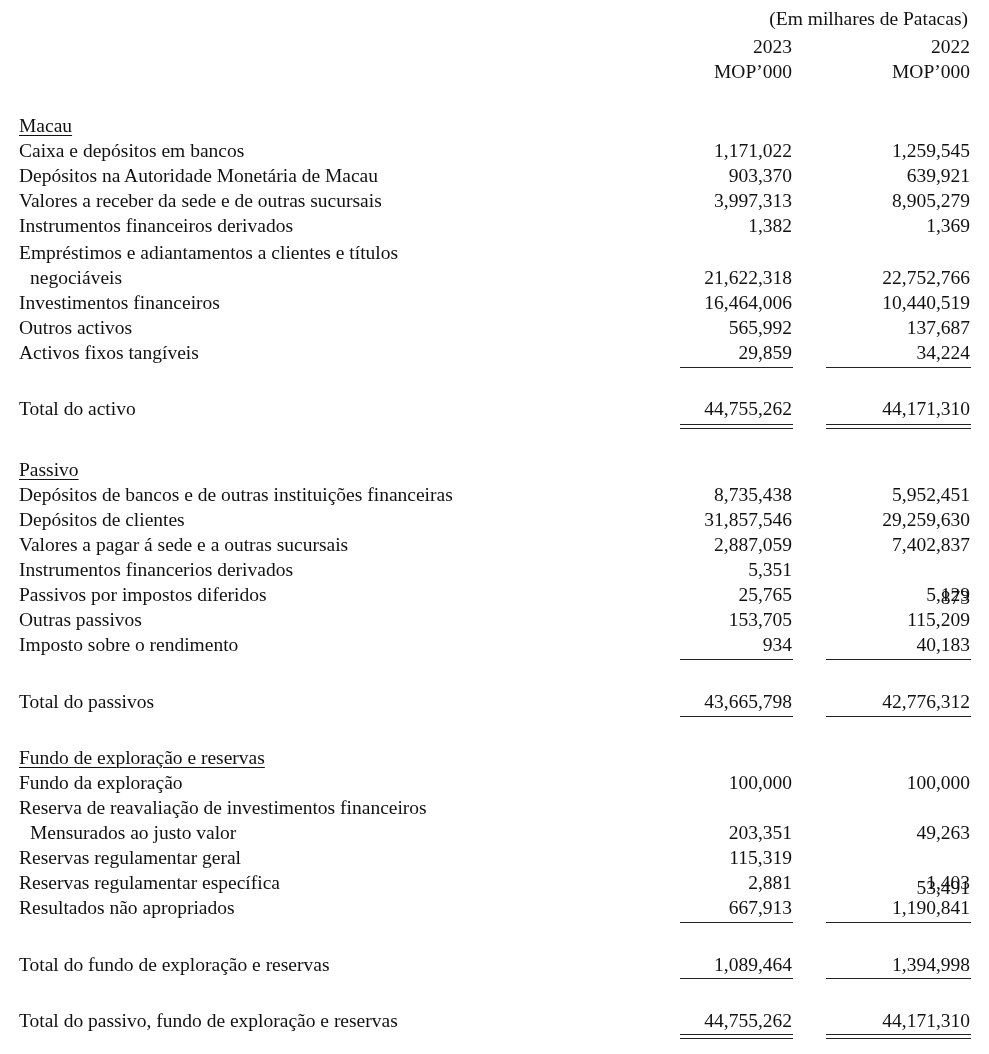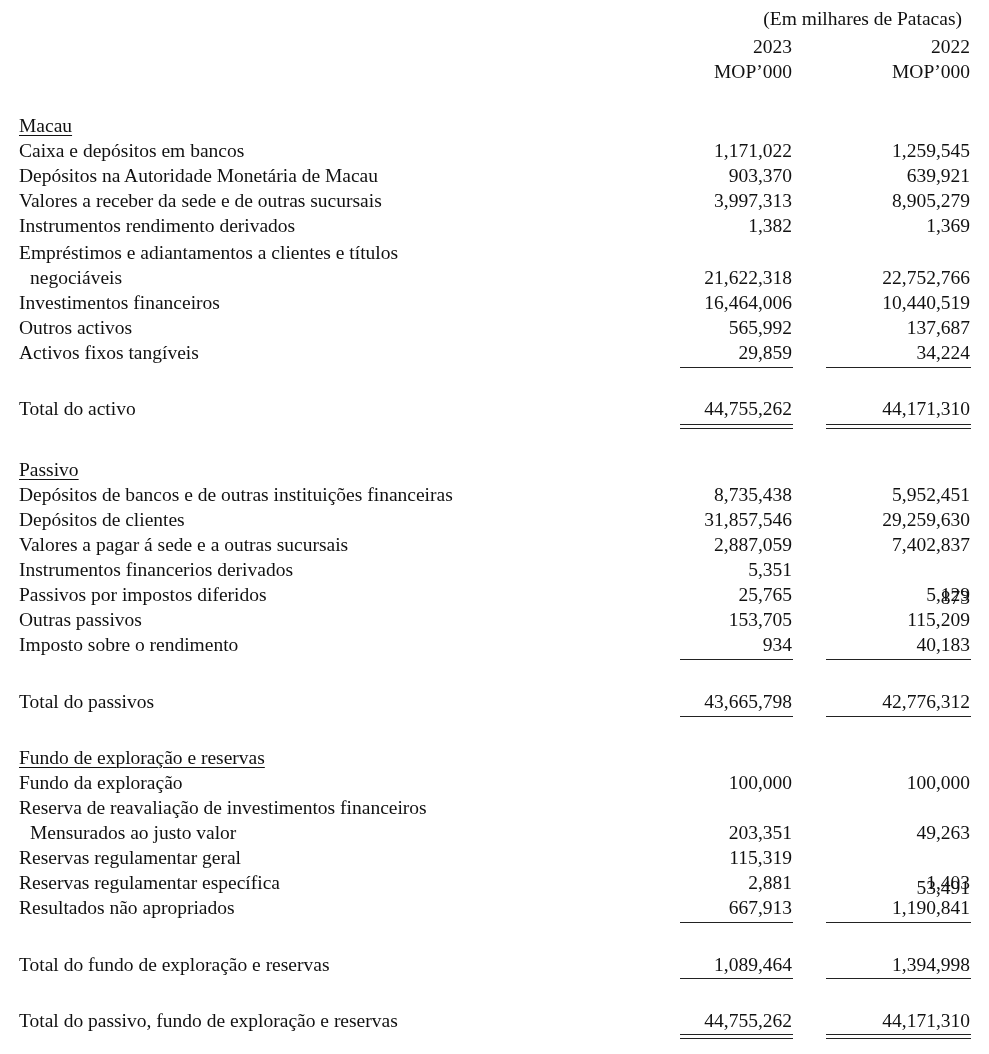--- a/index.html
+++ b/index.html
@@ -10,21 +10,21 @@
     body {
       width: 989px;
       height: 1054px;
       position: relative;
       overflow: hidden;
       font-family: "Liberation Serif", serif;
       font-size: 19.5px;
       color: #111111;
     }
     .abs { position: absolute; white-space: nowrap; }
-    .hdr-unit { right: 27px; top: 8px; font-family: Liberation Serif, serif; }
+    .hdr-unit { right: 21px; top: 8px; font-family: Liberation Serif, serif; }
     .hdr-year1 { right: 197px; top: 36px; text-align: center; }
     .hdr-year2 { right: 19px; top: 36px; text-align: left; }
     .hdr-cur1 { right: 197px; top: 61px; text-align: right; }
     .hdr-cur2 { right: 19px; top: 61px; text-align: right; }
 
     .label { left: 19px; }
     .label.indent { left: 30px; }
     .section-title { text-decoration: underline; text-underline-offset: 3px; text-decoration-thickness: 1px; }
     .val1 { right: 197px; text-align: center; }
     .val2 { right: 19px; text-align: right; }
@@ -56,21 +56,21 @@
   <div class="abs label" style="top:165px">Depósitos na Autoridade Monetária de Macau</div>
   <div class="abs val1" style="top:165px">903,370</div>
   <div class="abs val2" style="top:165px">639,921</div>
 </div>
 <div>
   <div class="abs label" style="top:190px">Valores a receber da sede e de outras sucursais</div>
   <div class="abs val1" style="top:190px">3,997,313</div>
   <div class="abs val2" style="top:190px">8,905,279</div>
 </div>
 <div>
-  <div class="abs label" style="top:215px">Instrumentos rendimento derivados</div>
+  <div class="abs label" style="top:215px">Instrumentos financeiros derivados</div>
   <div class="abs val1" style="top:215px">1,382</div>
   <div class="abs val2" style="top:215px">1,369</div>
 </div>
 <div>
   <div class="abs label" style="top:242px">Empréstimos e adiantamentos a clientes e títulos</div>
   <div class="abs label indent" style="top:267px">negociáveis</div>
   <div class="abs val1" style="top:267px">21,622,318</div>
   <div class="abs val2" style="top:267px">22,752,766</div>
 </div>
 <div>

